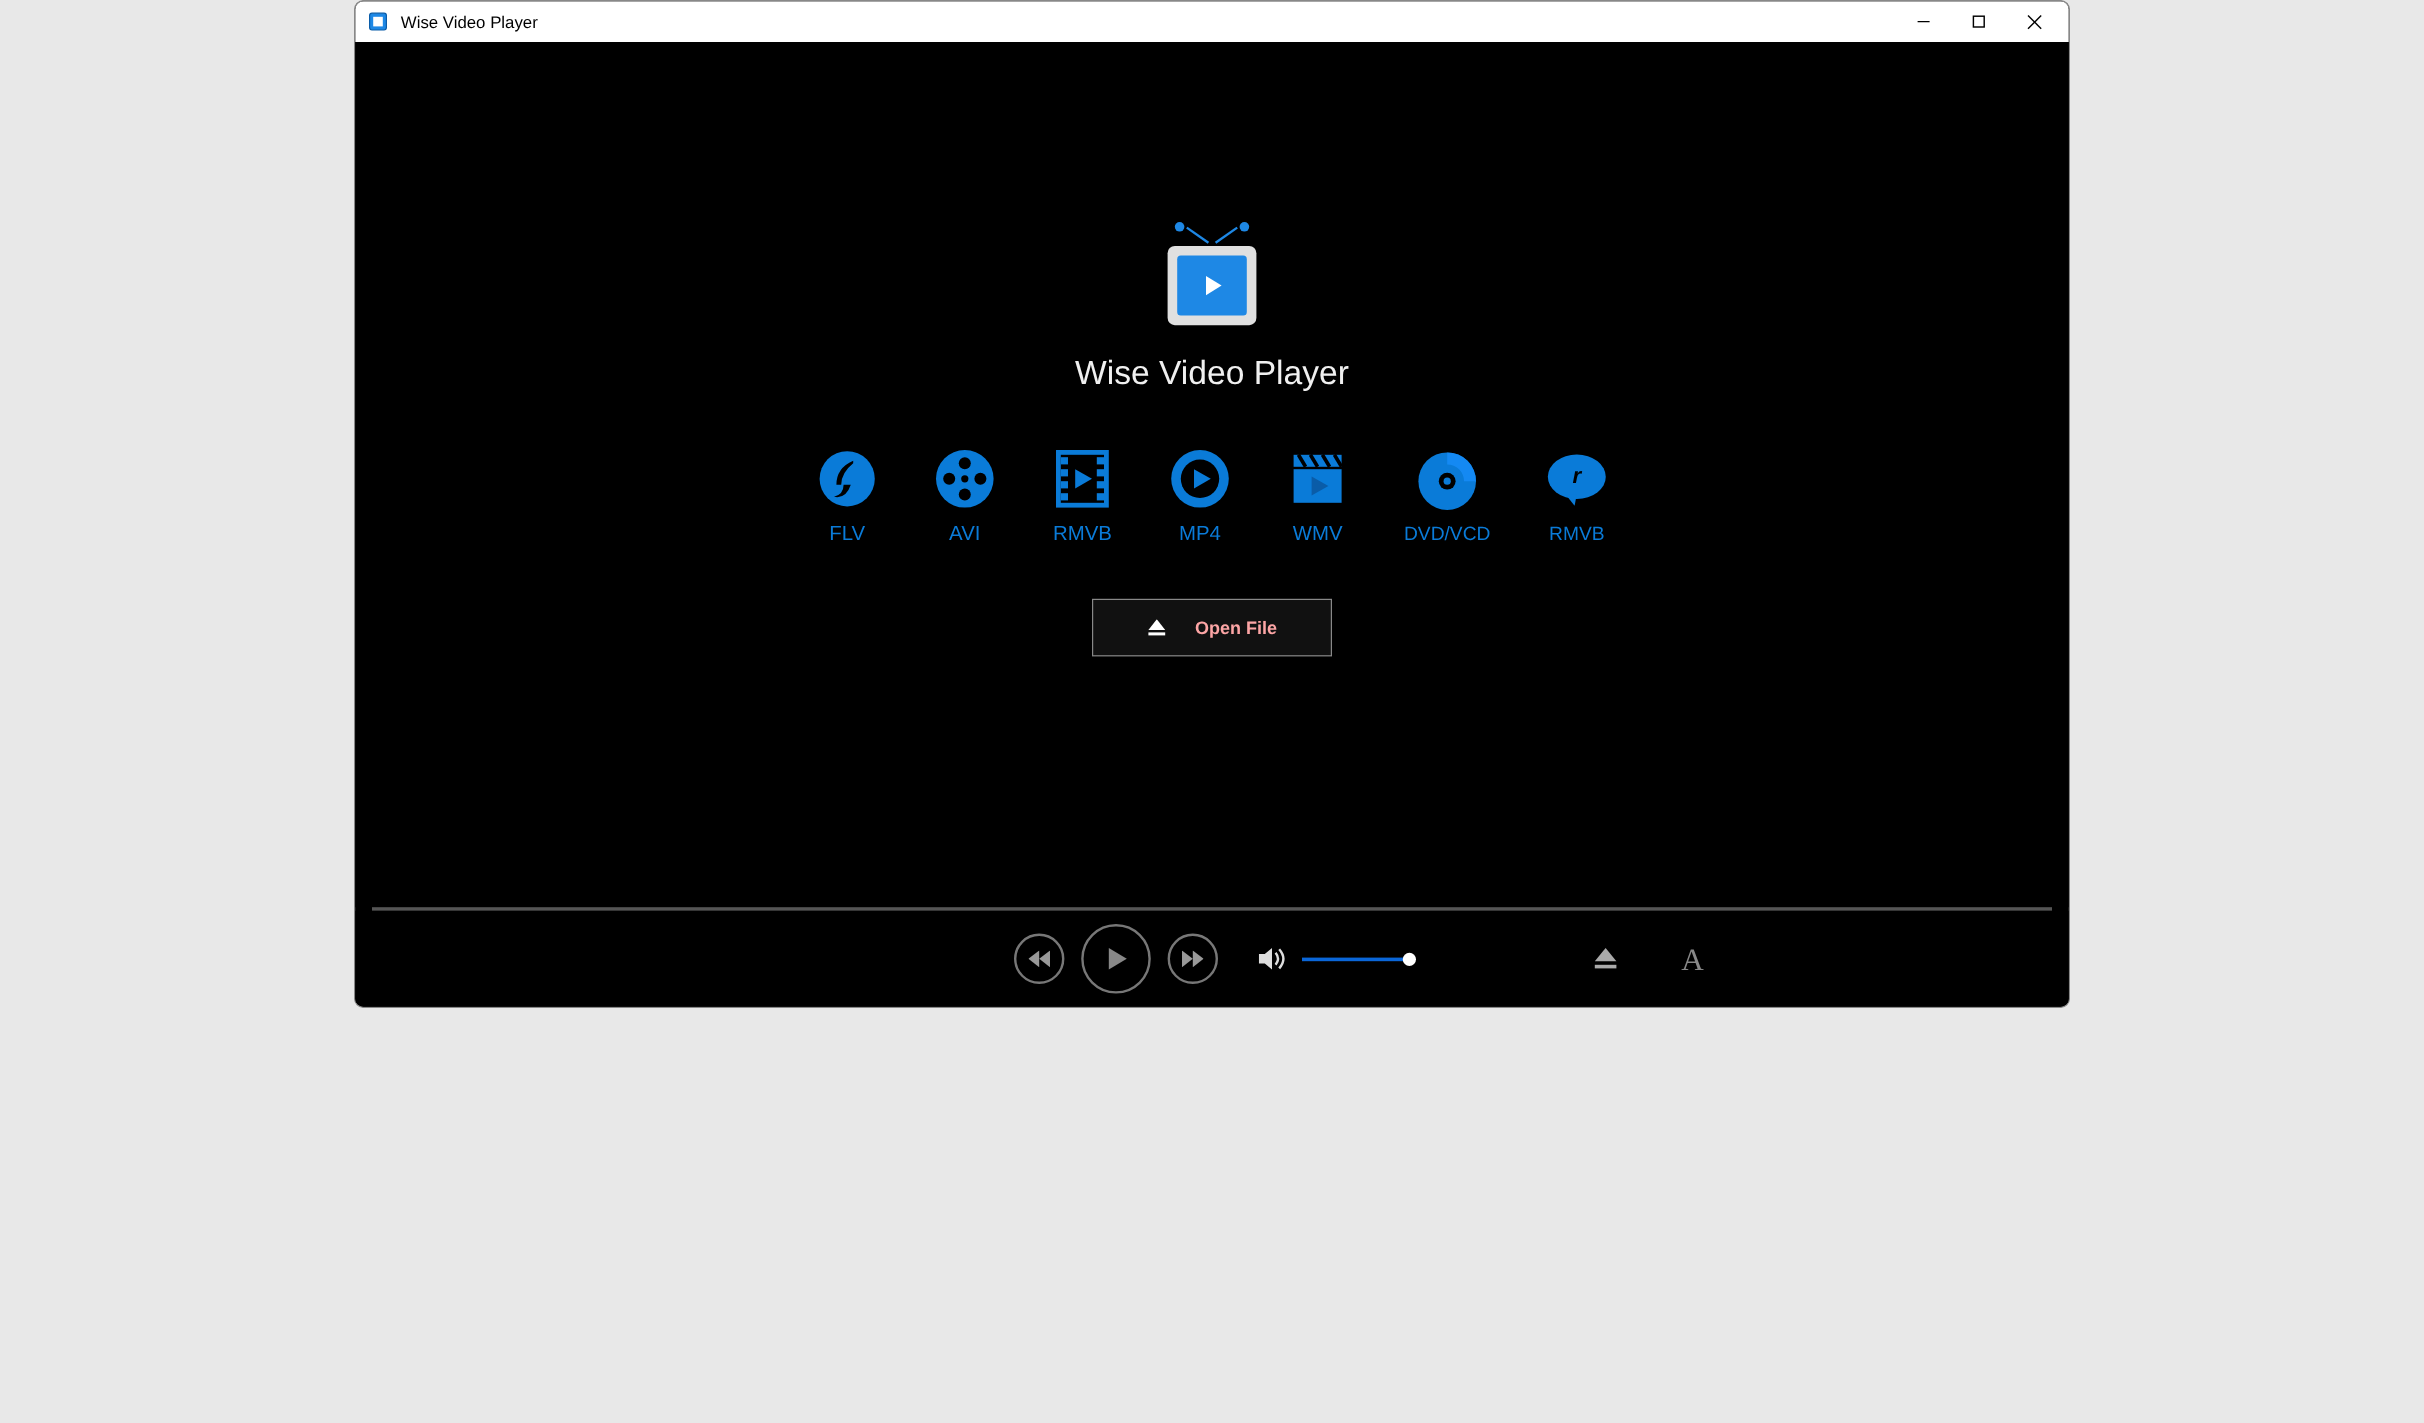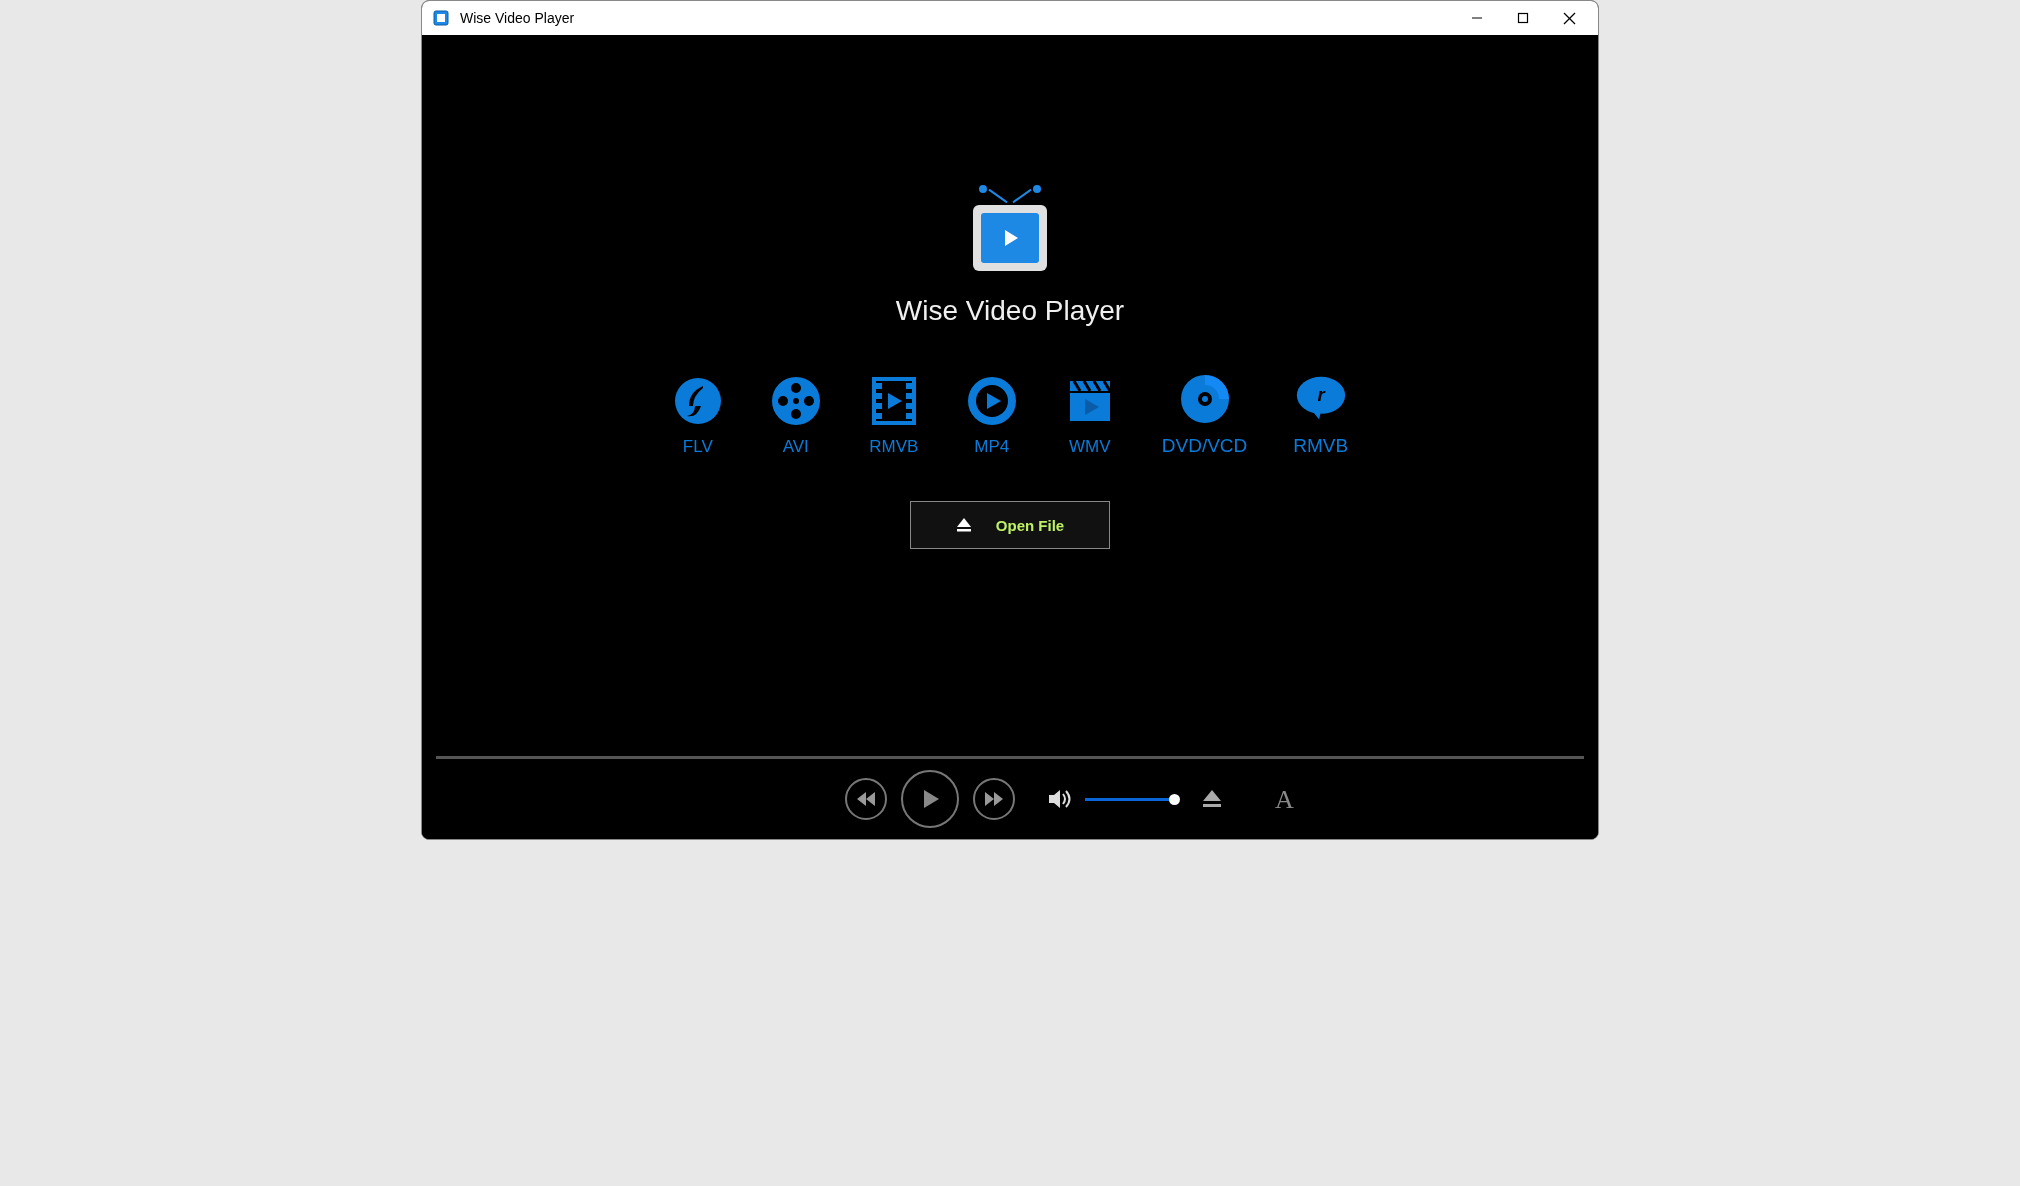--- a/index.html
+++ b/index.html
@@ -5,21 +5,21 @@
   * { margin: 0; padding: 0; box-sizing: border-box; }
   html, body { width: 100%; height: 100%; }
   body {
     font-family: "Segoe UI", Tahoma, sans-serif;
     background: #e8e8e8;
     display: flex;
     align-items: flex-start;
     justify-content: center;
   }
   .window {
-    width: 1178px;
+    width: 1430px;
     height: 840px;
     background: #000;
     border: 1px solid #888;
     border-radius: 8px;
     overflow: hidden;
     display: flex;
     flex-direction: column;
   }
   .titlebar {
     height: 34px;
@@ -98,28 +98,28 @@
     display: flex; flex-direction: column; align-items: center;
     color: #0a7bd8;
     font-size: 17px;
     font-weight: 500;
   }
   .fmt .icon {
     width: 52px; height: 52px;
     display: flex; align-items: center; justify-content: center;
     margin-bottom: 10px;
   }
-  .fmt.dvd .label, .fmt.rmvb .label { font-size: 19px; }
+  .fmt.dvd .label, .fmt.rmvb .label { font-size: 16px; }
 
   .open-btn {
     margin-top: 44px;
     width: 200px; height: 48px;
     background: #111;
     border: 1px solid #888;
-    color: #bef264;
+    color: #fca5a5;
     font-size: 15px;
     font-weight: 600;
     display: flex; align-items: center; justify-content: center;
     gap: 24px;
     cursor: pointer;
   }
   .open-btn .eject { display: flex; align-items: center; }
 
   .progress-bar {
     height: 3px;

